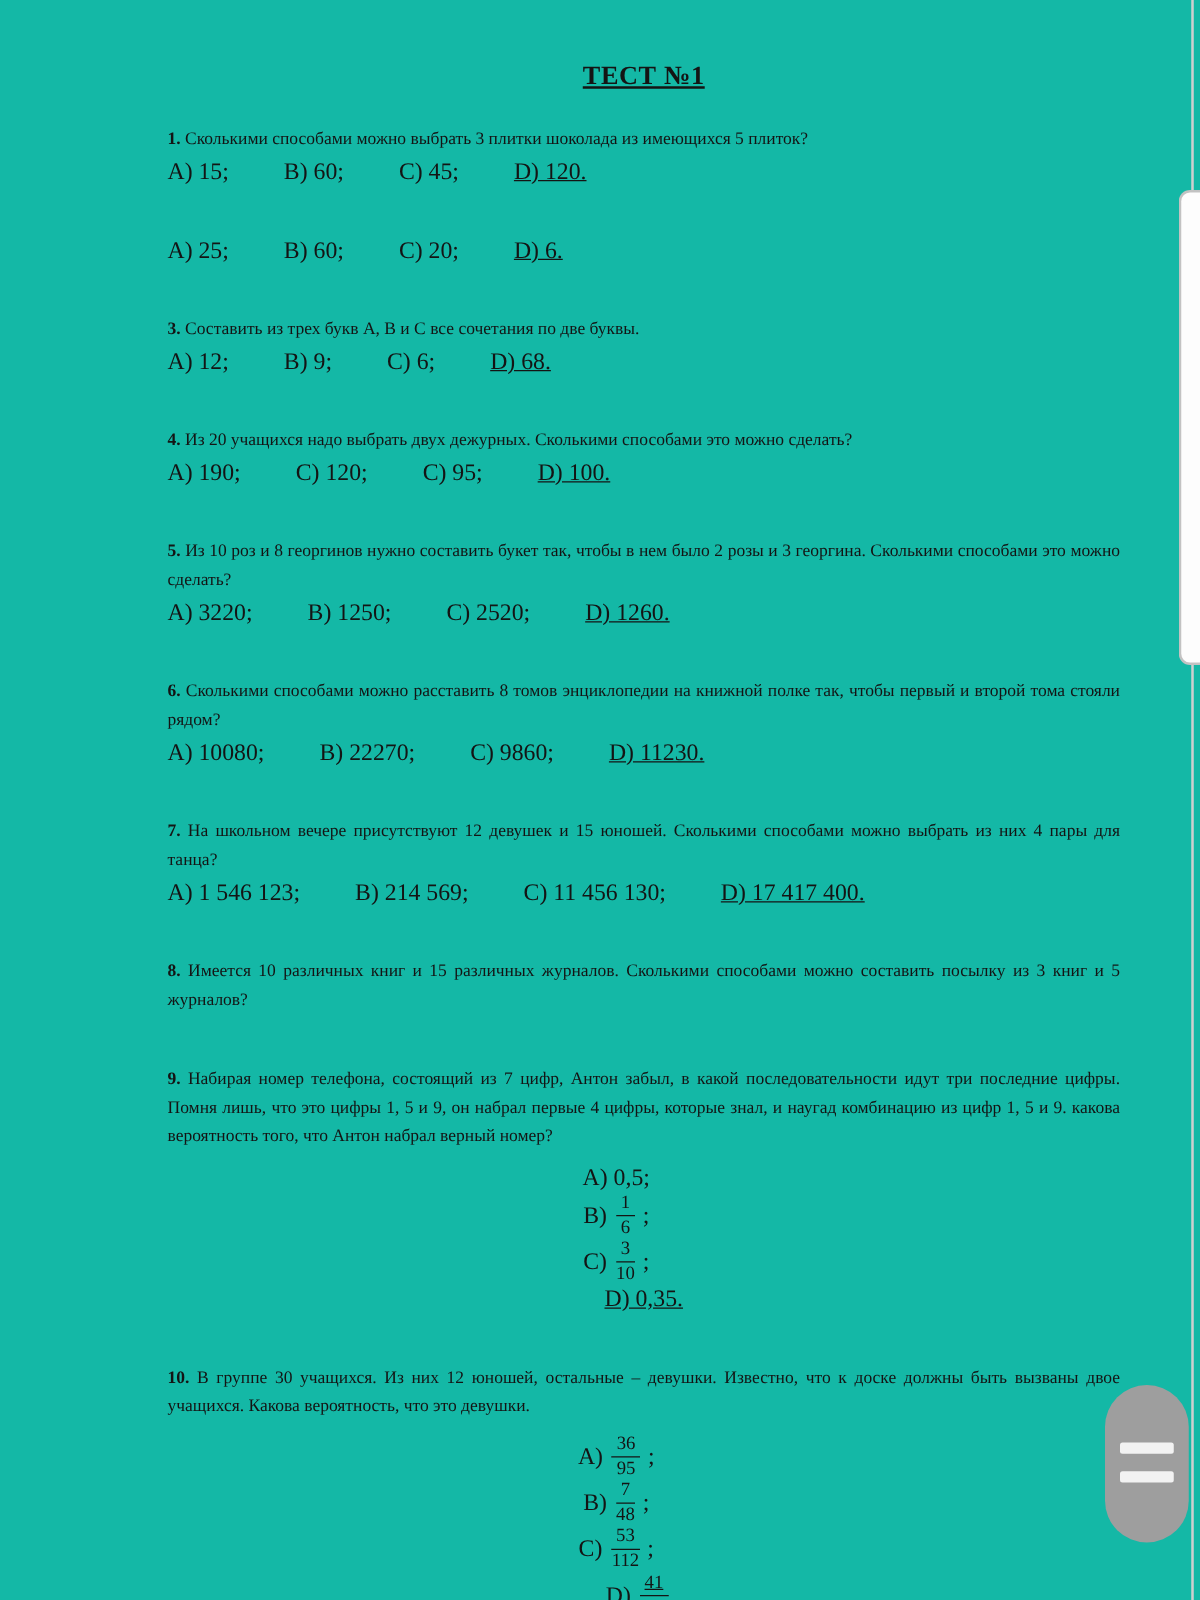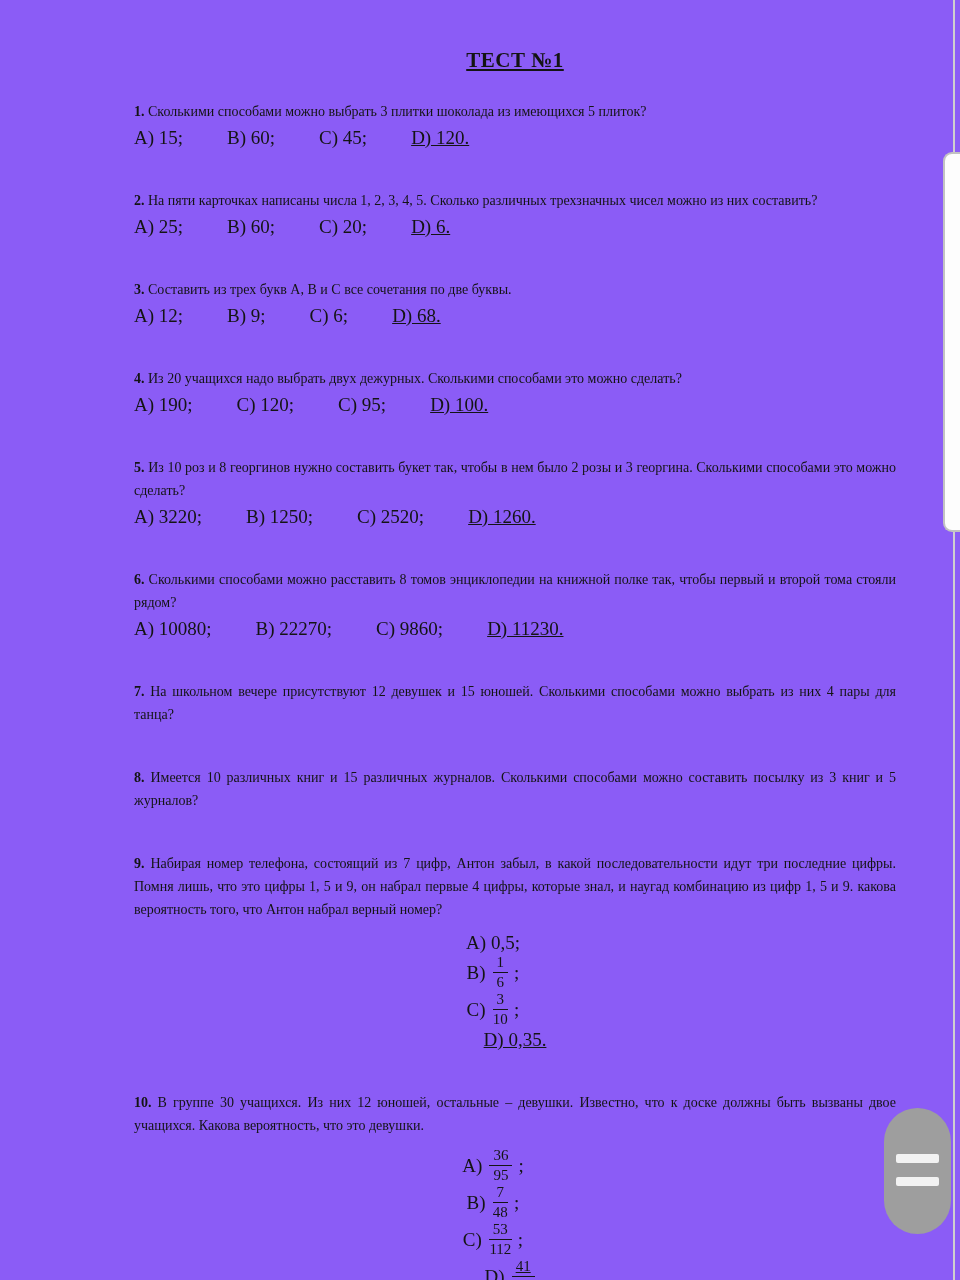--- a/index.html
+++ b/index.html
@@ -9,21 +9,21 @@
     width: 960px;
     height: 1280px;
     overflow: hidden;
     font-family: "Liberation Serif", "DejaVu Serif", serif;
     color: #141414;
   }
   .page {
     position: relative;
     width: 960px;
     height: 1280px;
-    background: #8b5cf6;
+    background: #14b8a6;
   }
   .content {
     position: absolute;
     top: 0; left: 0;
     width: 960px;
     padding: 48px 64px 0 134px;
     box-sizing: border-box;
   }
   .doc-title {
     text-align: center;
@@ -147,21 +147,20 @@
     <p class="q-text"><b class="q-num">1. </b><span class="q-body">Сколькими способами можно выбрать 3 плитки шоколада из имеющихся 5 плиток?</span></p>
     <p class="options">
             <span class="option">А) 15;</span>
             <span class="option">В) 60;</span>
             <span class="option">С) 45;</span>
             <span class="option">D) 120.</span>
           </p>
   </div>
 
   <div class="question">
-    <p class="q-text"><b class="q-num">2. </b><span class="q-body">На пяти карточках написаны числа 1, 2, 3, 4, 5. Сколько различных трехзначных чисел можно из них составить?</span></p>
     <p class="options">
             <span class="option">А) 25;</span>
             <span class="option">В) 60;</span>
             <span class="option">С) 20;</span>
             <span class="option">D) 6.</span>
           </p>
   </div>
 
   <div class="question">
     <p class="q-text"><b class="q-num">3. </b><span class="q-body">Составить из трех букв А, В и С все сочетания по две буквы.</span></p>
@@ -198,20 +197,26 @@
     <p class="options">
             <span class="option">А) 10080;</span>
             <span class="option">В) 22270;</span>
             <span class="option">С) 9860;</span>
             <span class="option">D) 11230.</span>
           </p>
   </div>
 
   <div class="question">
     <p class="q-text"><b class="q-num">7. </b><span class="q-body">На школьном вечере присутствуют 12 девушек и 15 юношей. Сколькими способами можно выбрать из них 4 пары для танца?</span></p>
+    <p class="options">
+            <span class="option">А) 1 546 123;</span>
+            <span class="option">В) 214 569;</span>
+            <span class="option">С) 11 456 130;</span>
+            <span class="option">D) 17 417 400.</span>
+          </p>
   </div>
 
   <div class="question">
     <p class="q-text"><b class="q-num">8. </b><span class="q-body">Имеется 10 различных книг и 15 различных журналов. Сколькими способами можно составить посылку из 3 книг и 5 журналов?</span></p>
   </div>
 
   <div class="question">
     <p class="q-text"><b class="q-num">9. </b><span class="q-body">Набирая номер телефона, состоящий из 7 цифр, Антон забыл, в какой последовательности идут три последние цифры. Помня лишь, что это цифры 1, 5 и 9, он набрал первые 4 цифры, которые знал, и наугад комбинацию из цифр 1, 5 и 9. какова вероятность того, что Антон набрал верный номер?</span></p>
     <p class="options has-frac">
             <span class="option">А) 0,5;</span>

